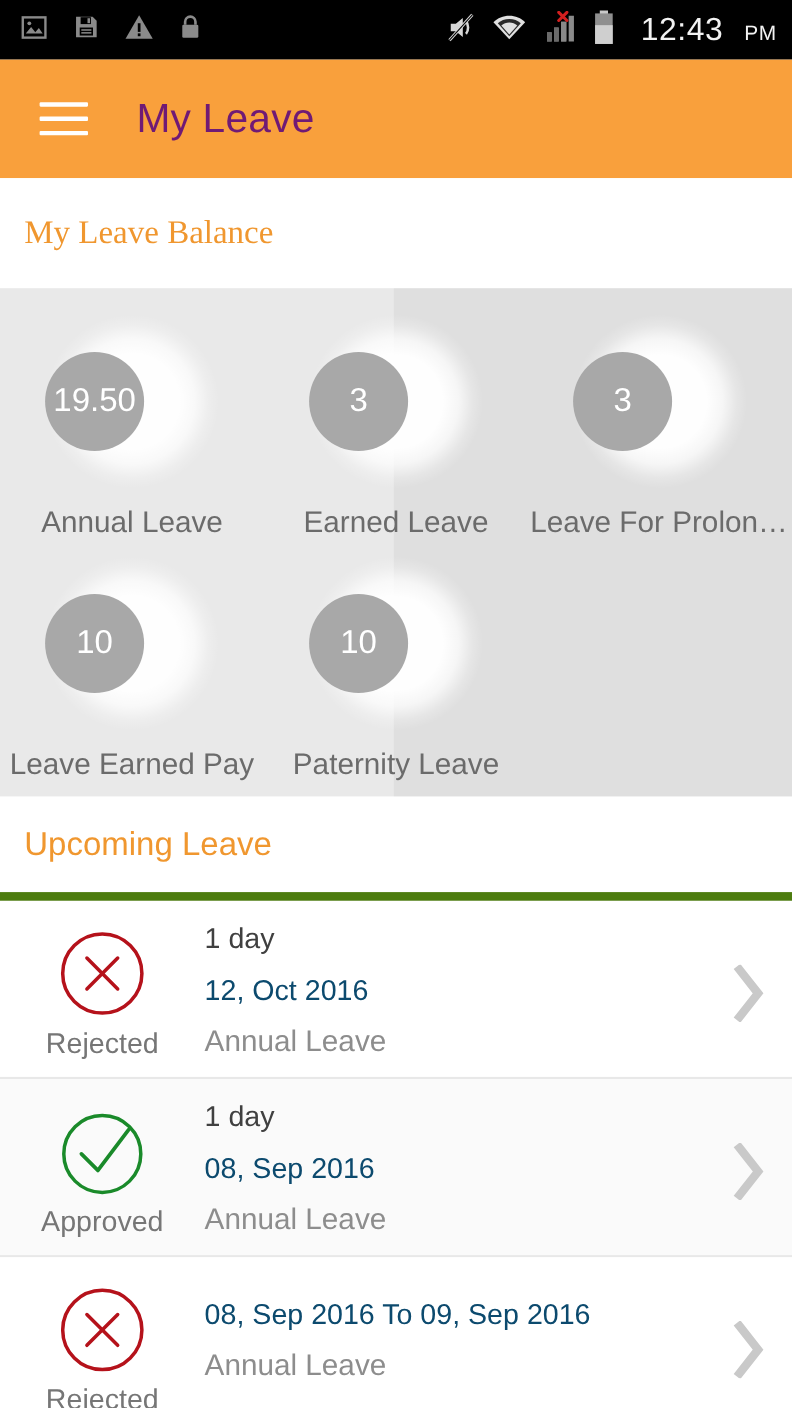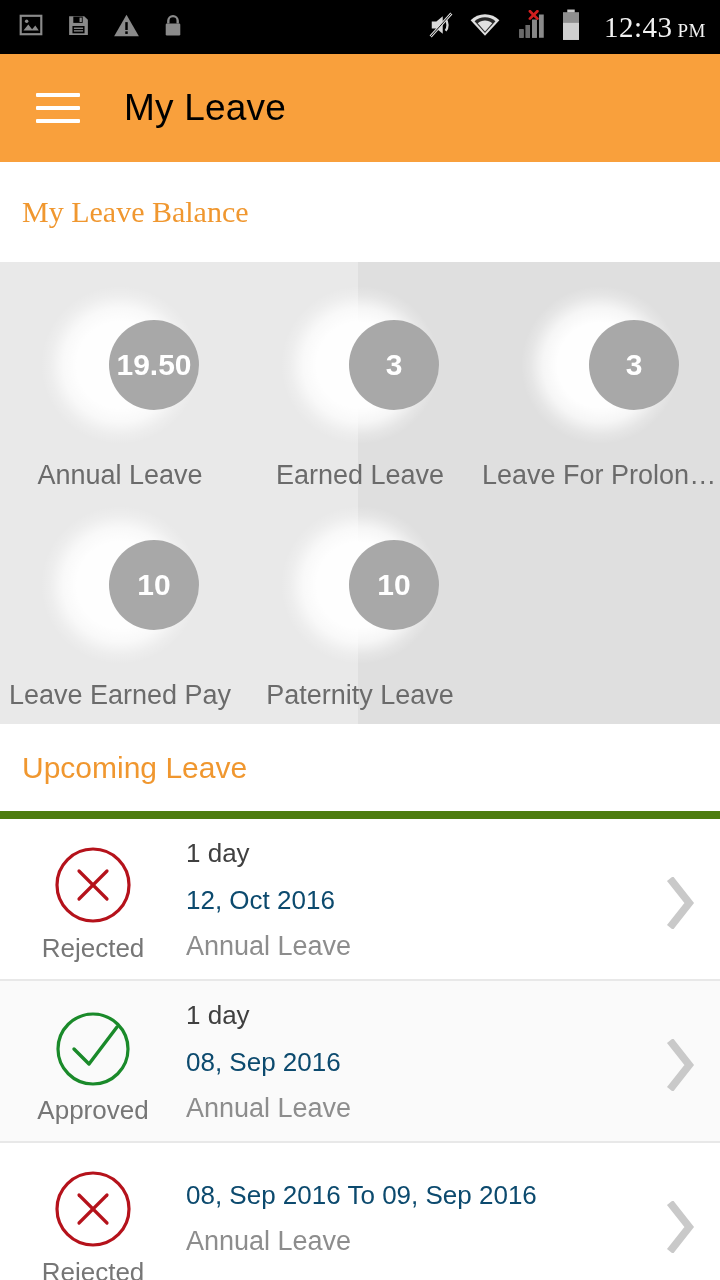--- a/index.html
+++ b/index.html
@@ -16,33 +16,33 @@
     height: 54px; background: #000000;
     display: flex; align-items: center;
     padding: 0 14px 0 18px;
     position: relative;
   }
   .sb-left { display: flex; align-items: center; gap: 22px; }
   .sb-right { display: flex; align-items: center; gap: 13px; margin-left: auto; }
   .sb-icon { display: block; }
   .sb-time {
     color: #f2f2f2; font-size: 29px; letter-spacing: .5px;
-    margin-left: 10px; display: flex; align-items: baseline; gap: 5px; font-family: Liberation Serif, serif;
+    margin-left: 10px; display: flex; align-items: baseline; gap: 19px;
   }
   .sb-time .ampm { font-size: 19px; letter-spacing: .5px; }
 
   
   .appbar {
     height: 108px; background: #f9a03c;
     display: flex; align-items: center; padding-left: 36px;
   }
   .hamburger { width: 44px; height: 30px; display: flex; flex-direction: column; justify-content: space-between; cursor: pointer; }
   .hamburger span { display: block; height: 4px; background: #ffffff; border-radius: 1px; }
   .appbar-title {
-    color: #000000; font-size: 37px; margin-left: 44px; letter-spacing: .2px;
+    color: #701a75; font-size: 37px; margin-left: 44px; letter-spacing: .2px;
   }
 
   
   .section-header {
     color: #f0972f; font-size: 30px; padding: 0 0 0 22px;
     display: flex; align-items: center; background: #fff;
   }
   .sh-balance { height: 100px; font-family: Liberation Serif, serif; }
   .sh-upcoming { height: 95px; border-bottom: 8px solid #4d7c0f; }
 
@@ -62,23 +62,22 @@
   }
   .balance-cell {
     display: flex; flex-direction: column; align-items: center;
     height: 220px; justify-content: flex-start; overflow: hidden;
   }
   .ring-outer {
     width: 158px; height: 158px; border-radius: 50%;
     background: radial-gradient(circle closest-side,
         rgba(255,255,255,0.98) 0%, rgba(255,255,255,0.97) 54%,
         rgba(255,255,255,0.72) 72%, rgba(255,255,255,0.22) 88%, rgba(255,255,255,0) 100%);
-    display: flex; align-items: center; justify-content: flex-end;
+    display: flex; align-items: center; justify-content: flex-start;
     margin-top: 6px;
-    font-weight: bold;
   }
   .ring-inner {
     width: 90px; height: 90px; border-radius: 50%;
     background: #a8a8a8;
     display: flex; align-items: center; justify-content: center;
   }
   .ring-value { color: #ffffff; font-size: 30px; line-height: 1; }
   .balance-label {
     margin-top: 16px; color: #6b6b6b; font-size: 27px;
     white-space: nowrap; max-width: 236px; overflow: hidden; text-overflow: ellipsis;

